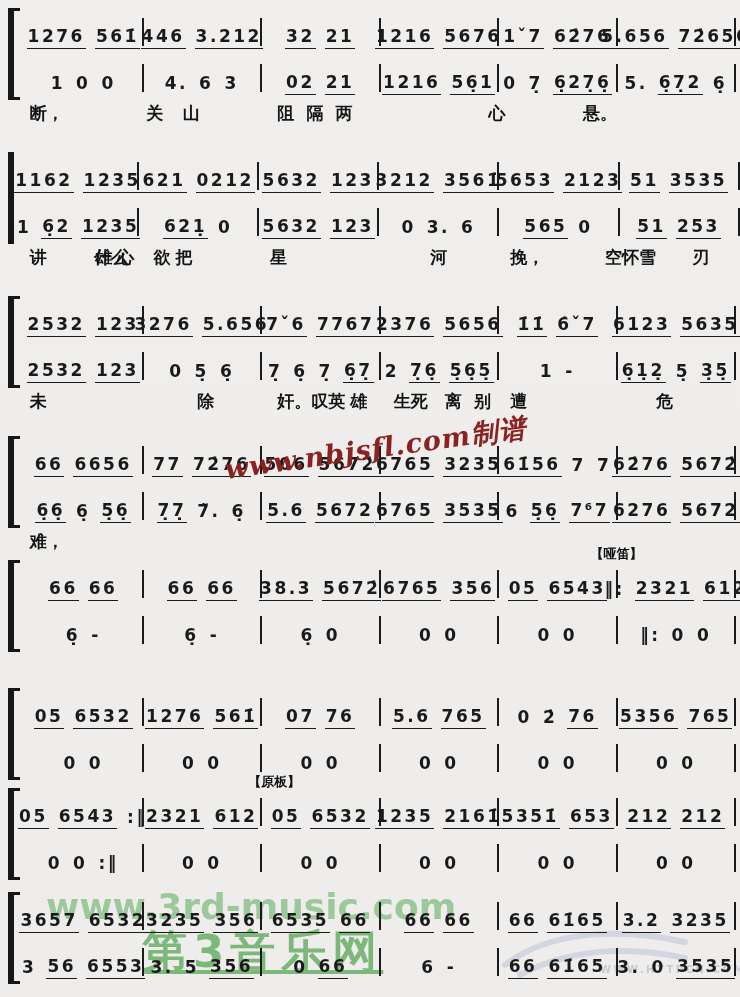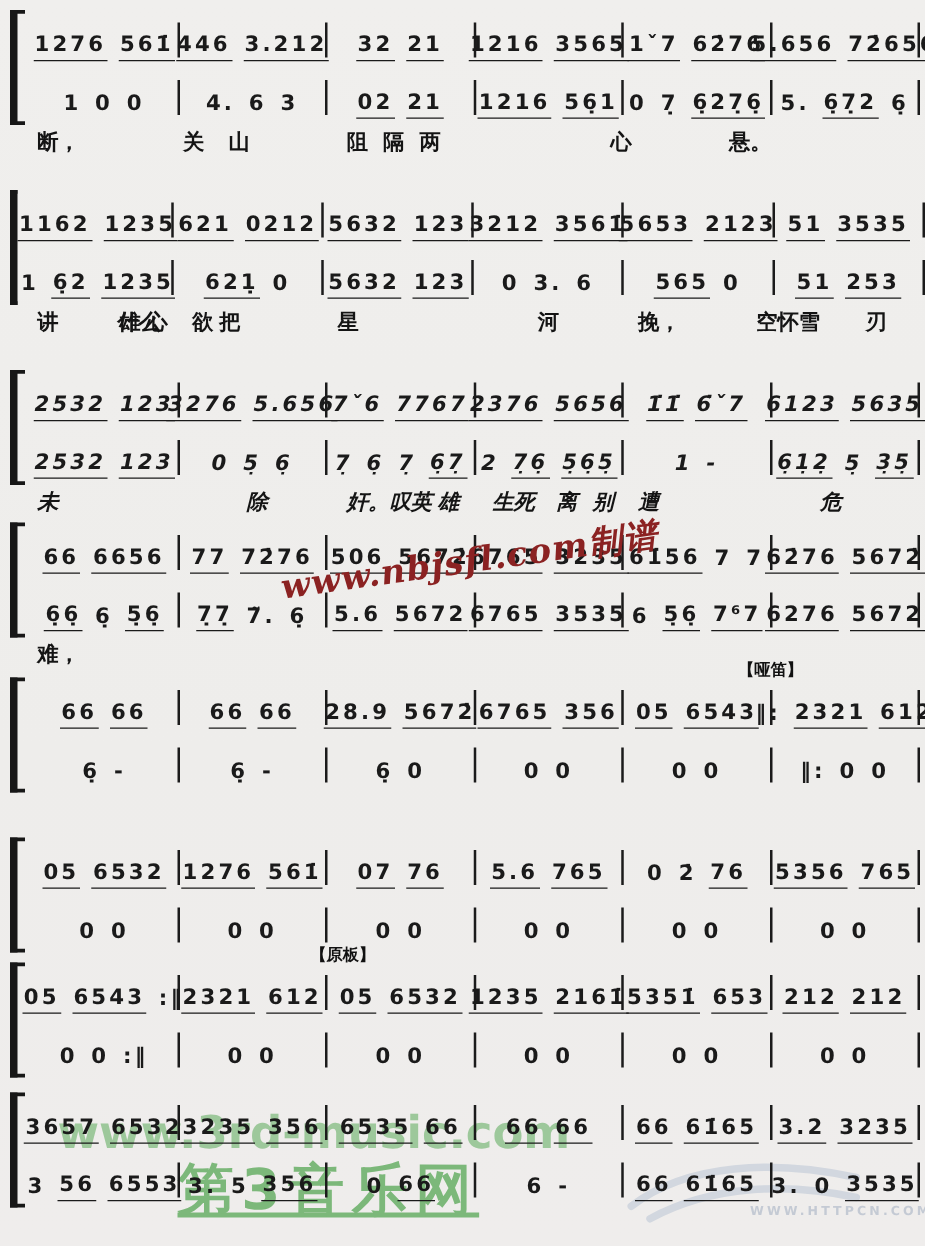--- a/index.html
+++ b/index.html
@@ -6,21 +6,21 @@
   body{
     width:740px;height:997px;overflow:hidden;position:relative;
     background:#efeeec;
     font-family:"DejaVu Sans","Liberation Sans",sans-serif;
   }
   #page{position:relative;width:740px;height:997px;background:
     linear-gradient(180deg,#f0efed 0%,#eeedeb 60%,#efedec 100%);}
   #score{position:relative;z-index:1;padding:8px 4px 0 8px;}
   .system{position:relative;}
   .sys-0,.sys-1{margin-bottom:26px;}
-  .sys-2{margin-bottom:4px;font-style:italic;}
+  .sys-2{margin-bottom:22px;}
   .sys-3{margin-bottom:6px;}
   .sys-4{margin-bottom:36px;}
   .sys-5{margin-bottom:8px;}
   .sys-6{margin-bottom:12px;}
   .sys-7{margin-bottom:0;}
   .numwrap{display:flex;align-items:stretch;}
   .system.has-lyrics .numwrap{height:92px;}
   .system.no-lyrics .numwrap{height:92px;}
   .bracket{width:6px;border-left:6px solid #171717;border-top:3px solid #171717;
     border-bottom:3px solid #171717;margin-right:5px;}
@@ -66,21 +66,21 @@
                 <span class="tok beamed">3.212</span>
               </div>
               <div class="bar"></div>
               <div class="measure">
                 <span class="tok beamed">32</span>
                 <span class="tok beamed">21</span>
               </div>
               <div class="bar"></div>
               <div class="measure">
                 <span class="tok beamed">1216</span>
-                <span class="tok beamed">3565</span>
+                <span class="tok beamed">5676</span>
               </div>
               <div class="bar"></div>
               <div class="measure">
                 <span class="tok beamed">1ˇ7</span>
                 <span class="tok beamed">62̇76</span>
               </div>
               <div class="bar"></div>
               <div class="measure">
                 <span class="tok beamed">5.656</span>
                 <span class="tok beamed">72̇656</span>
@@ -397,21 +397,21 @@
                 <span class="tok beamed">66</span>
                 <span class="tok beamed">66</span>
               </div>
               <div class="bar"></div>
               <div class="measure">
                 <span class="tok beamed">66</span>
                 <span class="tok beamed">66</span>
               </div>
               <div class="bar"></div>
               <div class="measure">
-                <span class="tok beamed">28.9</span>
+                <span class="tok beamed">38.3</span>
                 <span class="tok beamed">5672̇</span>
               </div>
               <div class="bar"></div>
               <div class="measure">
                 <span class="tok beamed">6765</span>
                 <span class="tok beamed">356</span>
               </div>
               <div class="bar"></div>
               <div class="measure">
                 <span class="tok beamed">05</span>

